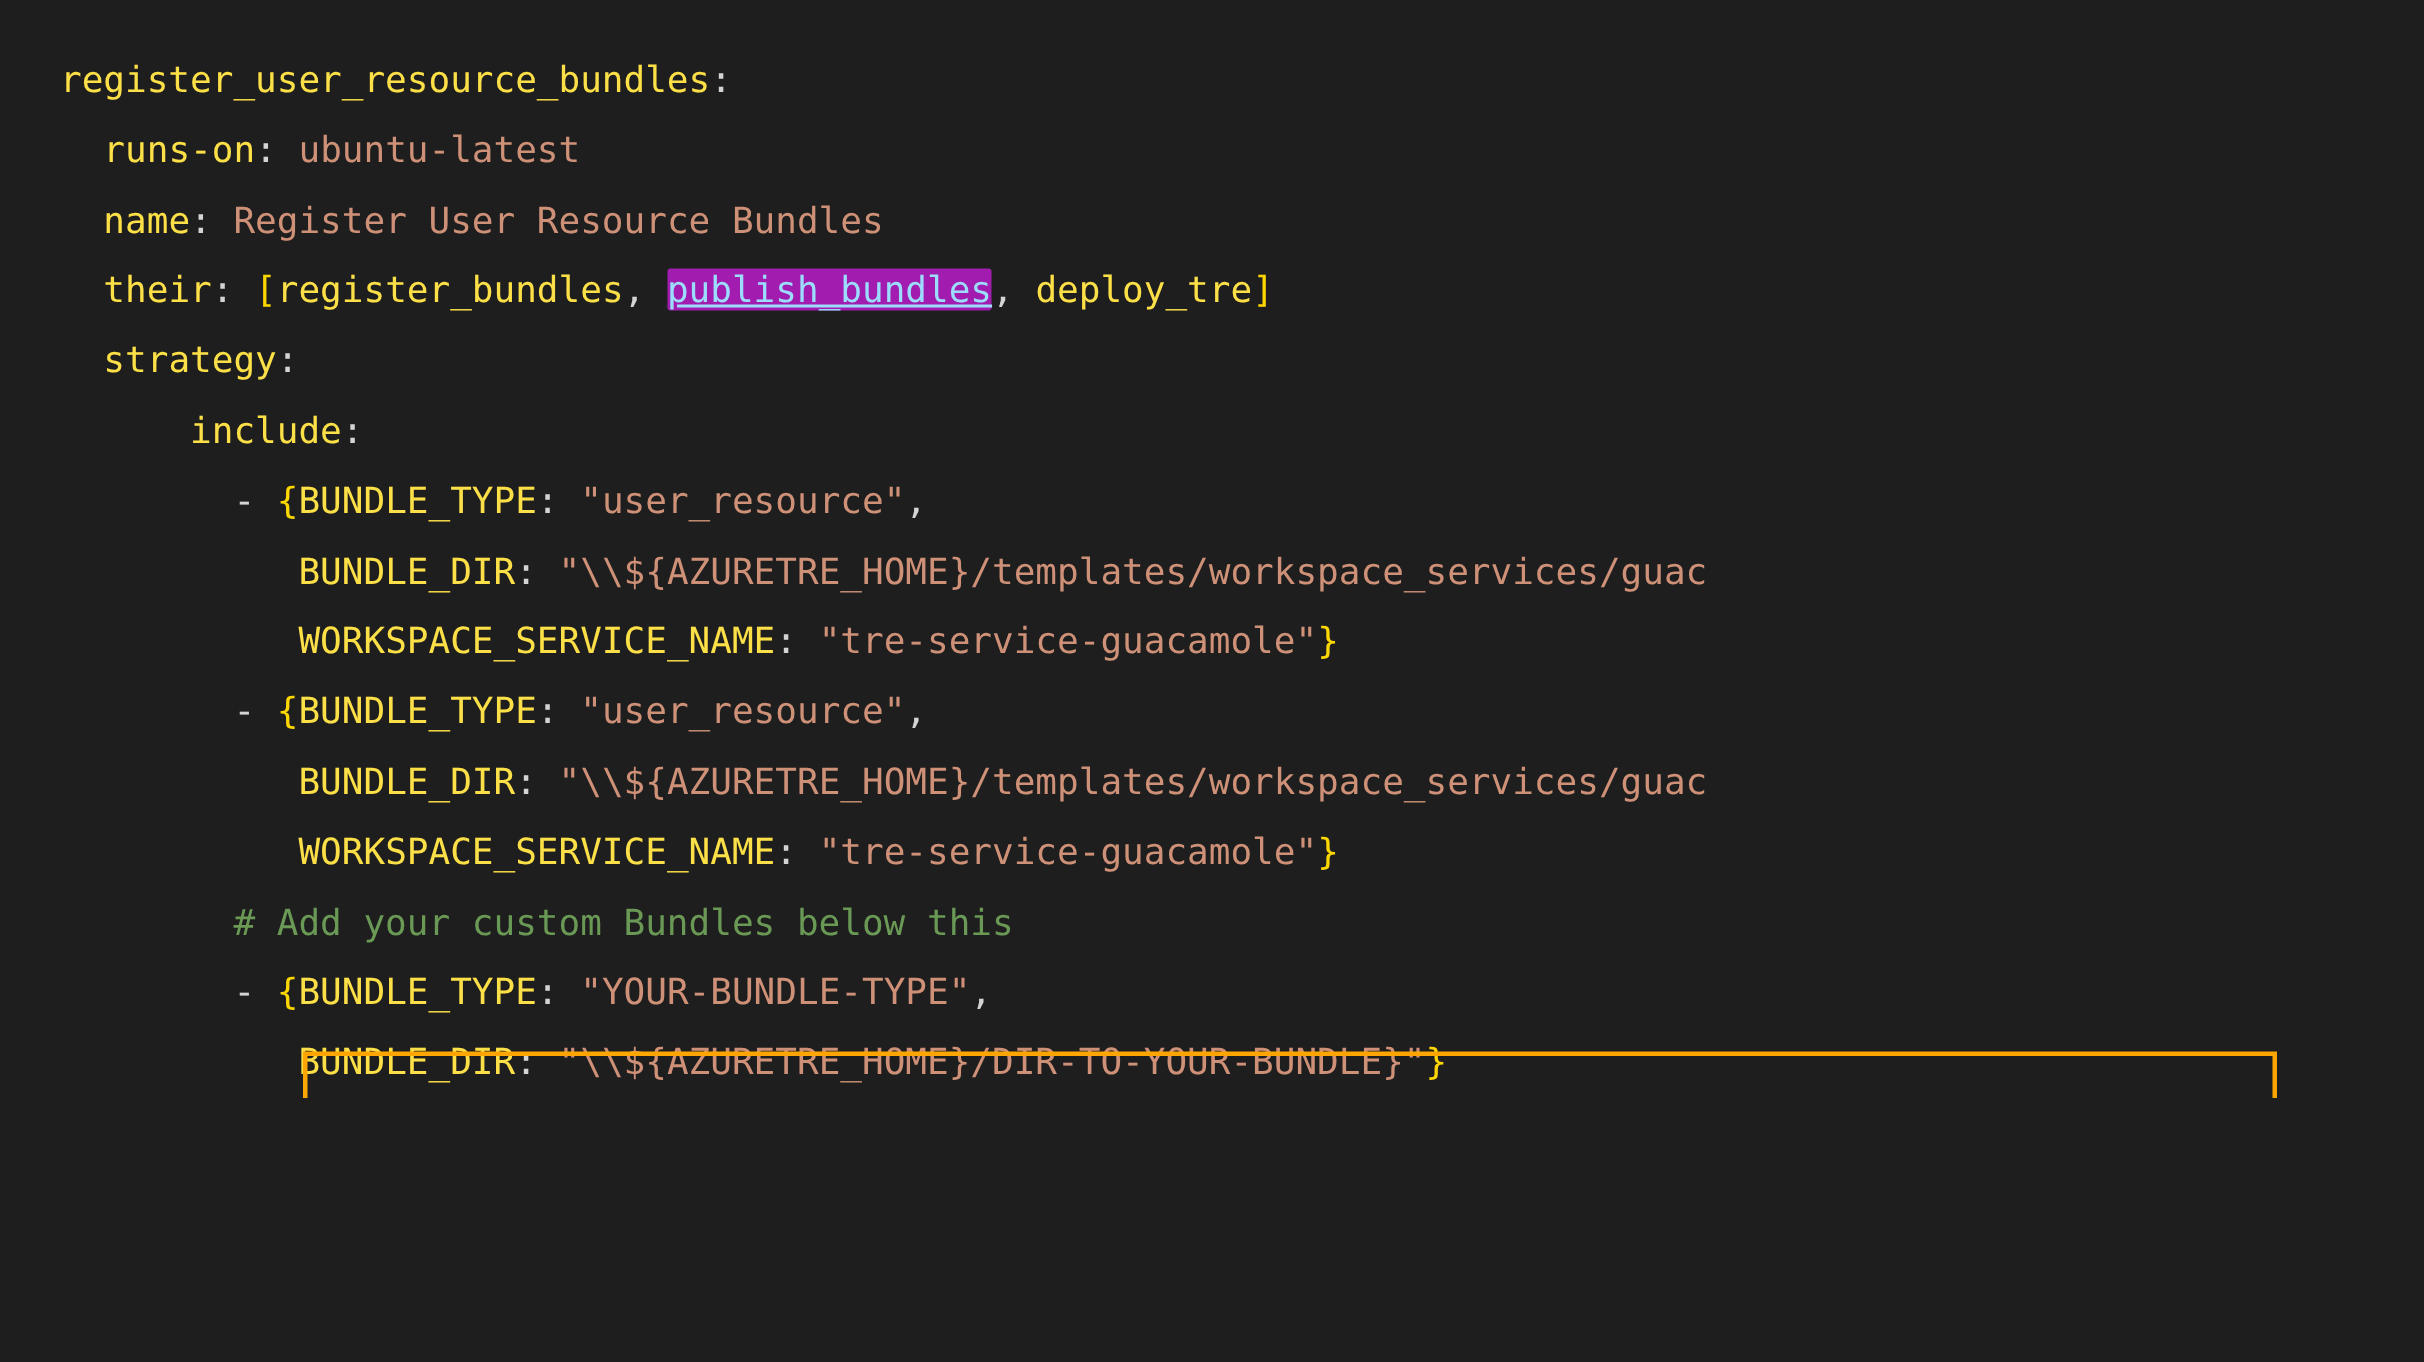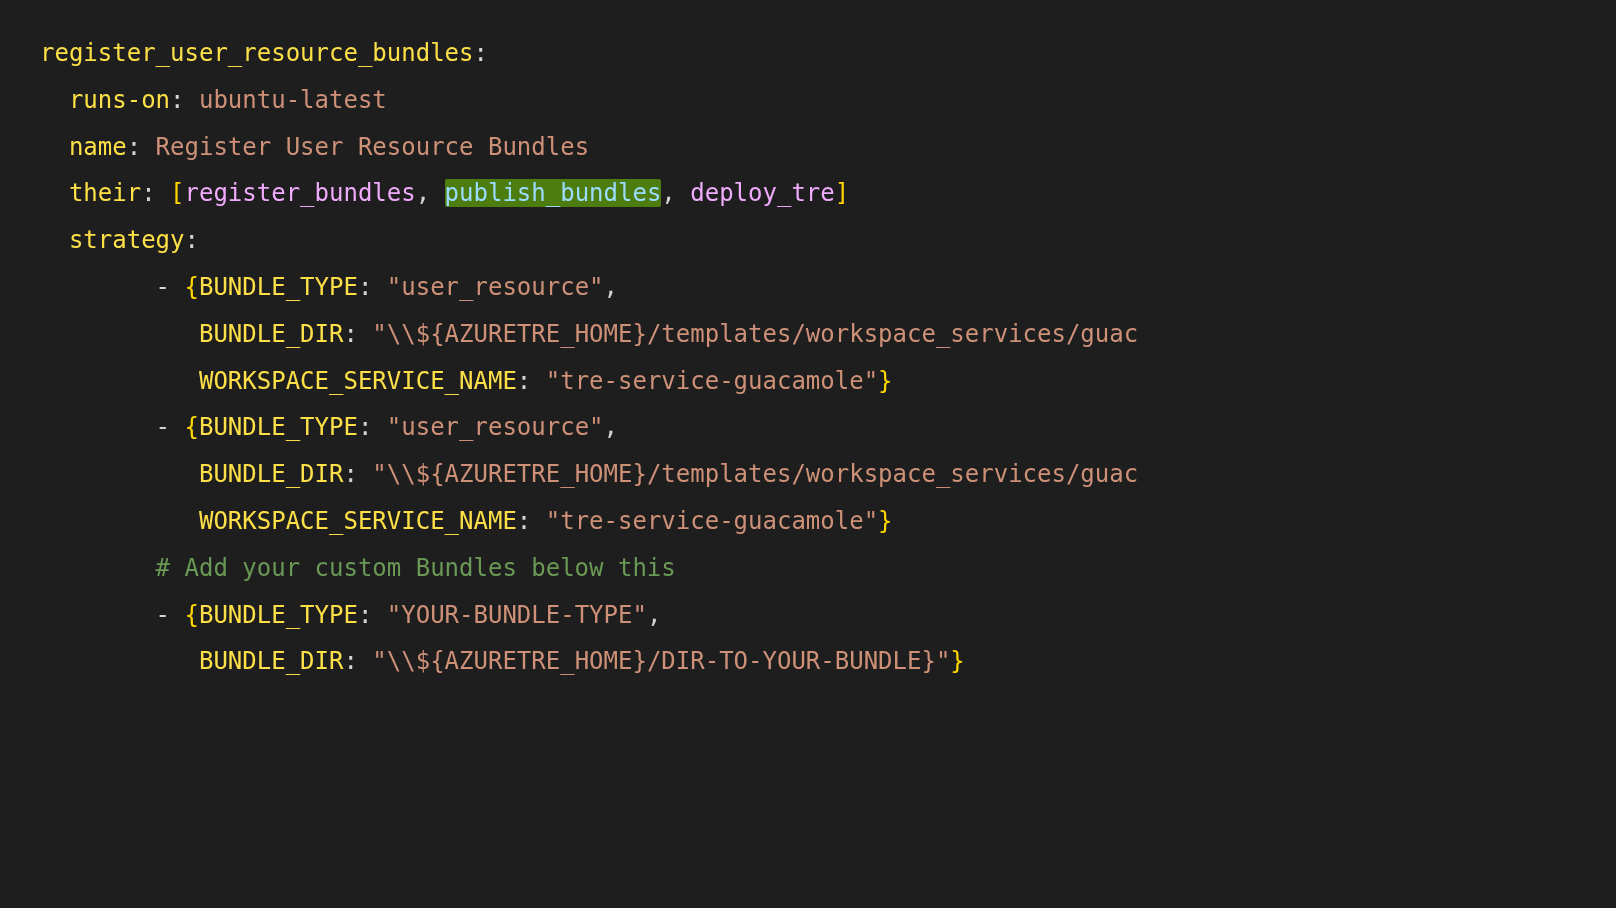--- a/index.html
+++ b/index.html
@@ -11,29 +11,30 @@
     color: #d4d4d4;
     overflow: hidden;
     padding: 30px 0 0 40px;
     white-space: nowrap;
   }
   .line { position: relative; white-space: pre; }
   .key          { color: #fde047; }
   .colon        { color: #d4d4d4; }
   .string       { color: #ce9178; }
   .comment      { color: #6a9955; }
-  .ident        { color: #f0abfc; }
+  .ident        { color: #fde047; }
   .brace        { color: #ffd700; }
   .bracket      { color: #ffd700; }
   .dash         { color: #d4d4d4; }
   .sep          { color: #d4d4d4; }
   .highlight {
-    background: #4d7c0f;
+    background: #a21caf;
     color: #9cdcfe;
     border-radius: 2px;
+    text-decoration: underline;
   }
   .box-frame {
     position: absolute;
     border: 3px solid orange;
     pointer-events: none;
     z-index: 10;
   }
   .wrap { position: relative; }
 </style>
 </head>
@@ -46,20 +47,21 @@
   <div class="line">  <span class="key">runs-on</span><span class="colon">: </span><span class="string">ubuntu-latest</span></div>
 
   <div class="line">  <span class="key">name</span><span class="colon">: </span><span class="string">Register User Resource Bundles</span></div>
 
 
   <div class="line">  <span class="key">their</span><span class="colon">: </span><span class="bracket">[</span><span class="ident">register_bundles</span><span class="sep">, </span><span class="ident highlight">publish_bundles</span><span class="sep">, </span><span class="ident">deploy_tre</span><span class="bracket">]</span></div>
 
   <div class="line">  <span class="key">strategy</span><span class="colon">:</span></div>
 
 
+  <div class="line">      <span class="key">include</span><span class="colon">:</span></div>
 
   <div class="line">        <span class="dash">- </span><span class="brace">{</span><span class="key">BUNDLE_TYPE</span><span class="colon">: </span><span class="string">"user_resource"</span><span class="sep">,</span></div>
 
   <div class="line">           <span class="key">BUNDLE_DIR</span><span class="colon">: </span><span class="string">"\\${AZURETRE_HOME}/templates/workspace_services/guac</span></div>
 
   <div class="line">           <span class="key">WORKSPACE_SERVICE_NAME</span><span class="colon">: </span><span class="string">"tre-service-guacamole"</span><span class="brace">}</span></div>
 
   <div class="line">        <span class="dash">- </span><span class="brace">{</span><span class="key">BUNDLE_TYPE</span><span class="colon">: </span><span class="string">"user_resource"</span><span class="sep">,</span></div>
 
   <div class="line">           <span class="key">BUNDLE_DIR</span><span class="colon">: </span><span class="string">"\\${AZURETRE_HOME}/templates/workspace_services/guac</span></div>

